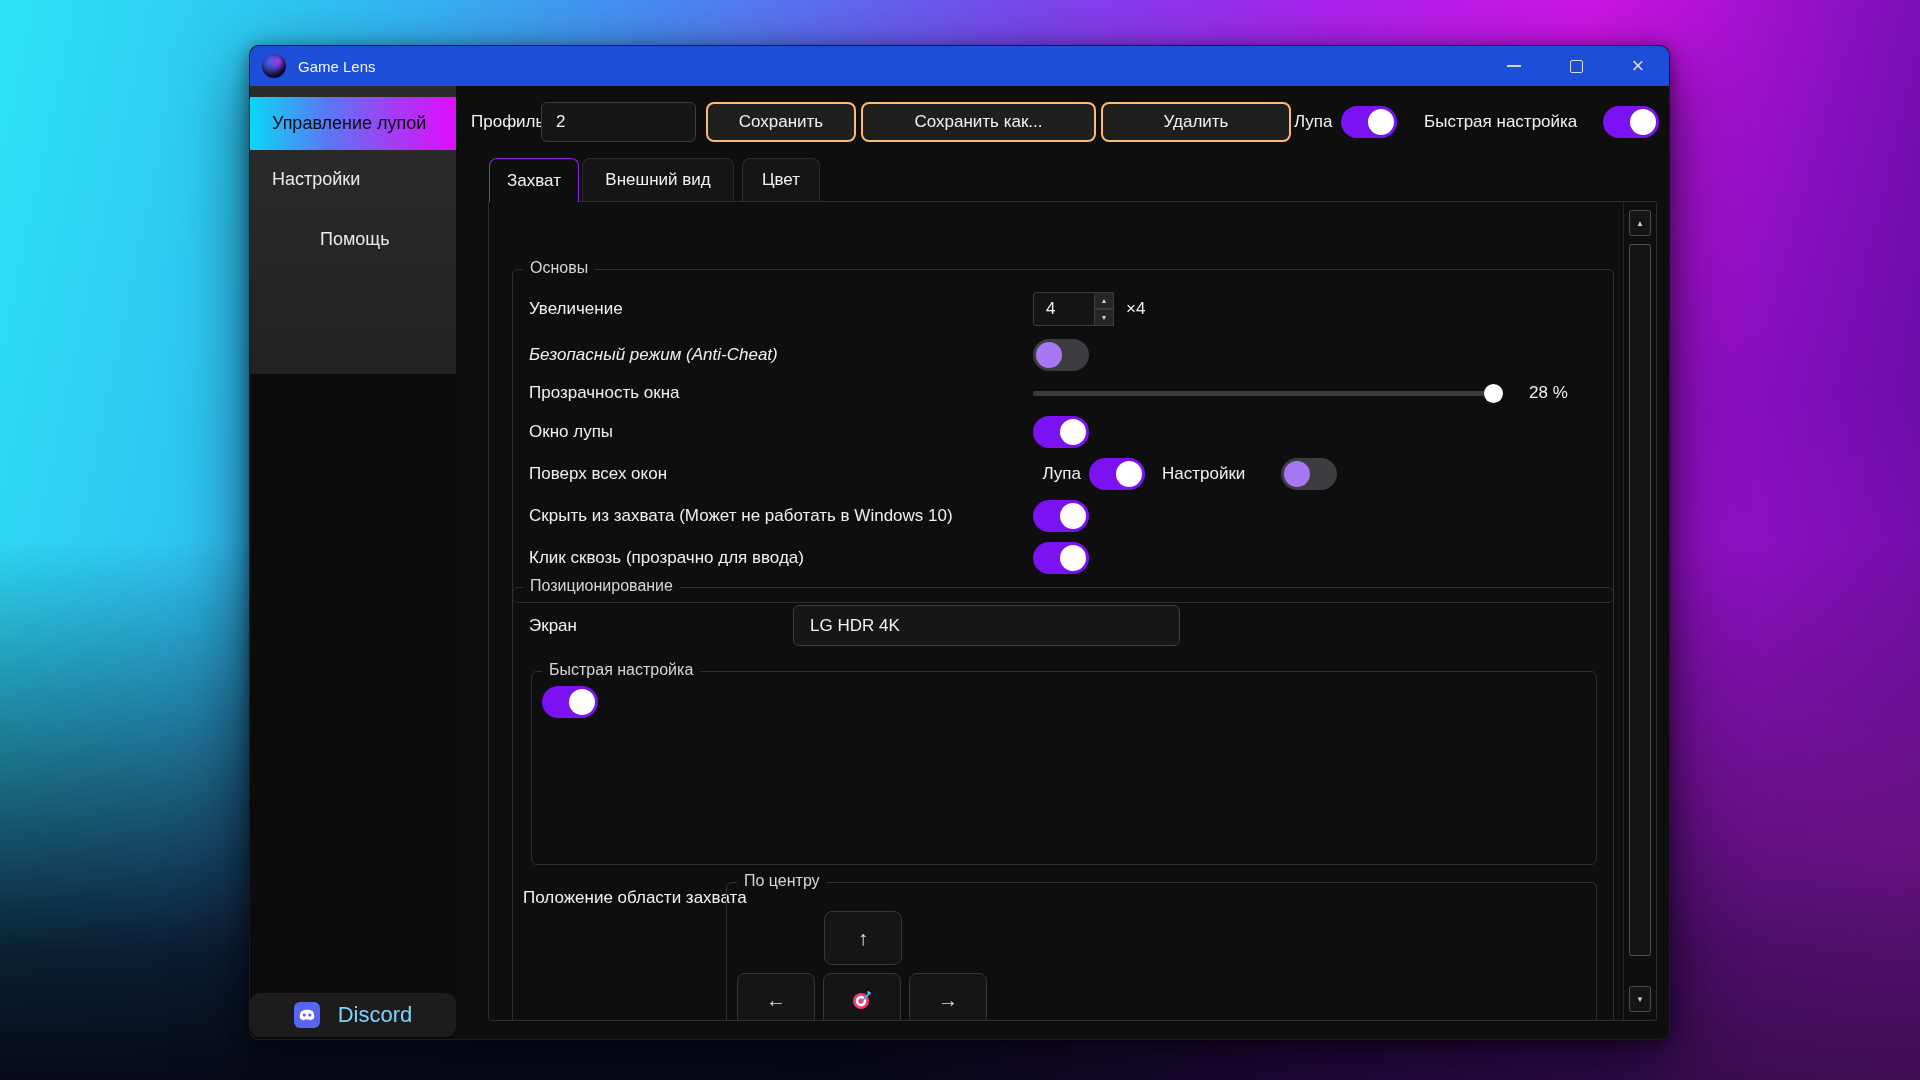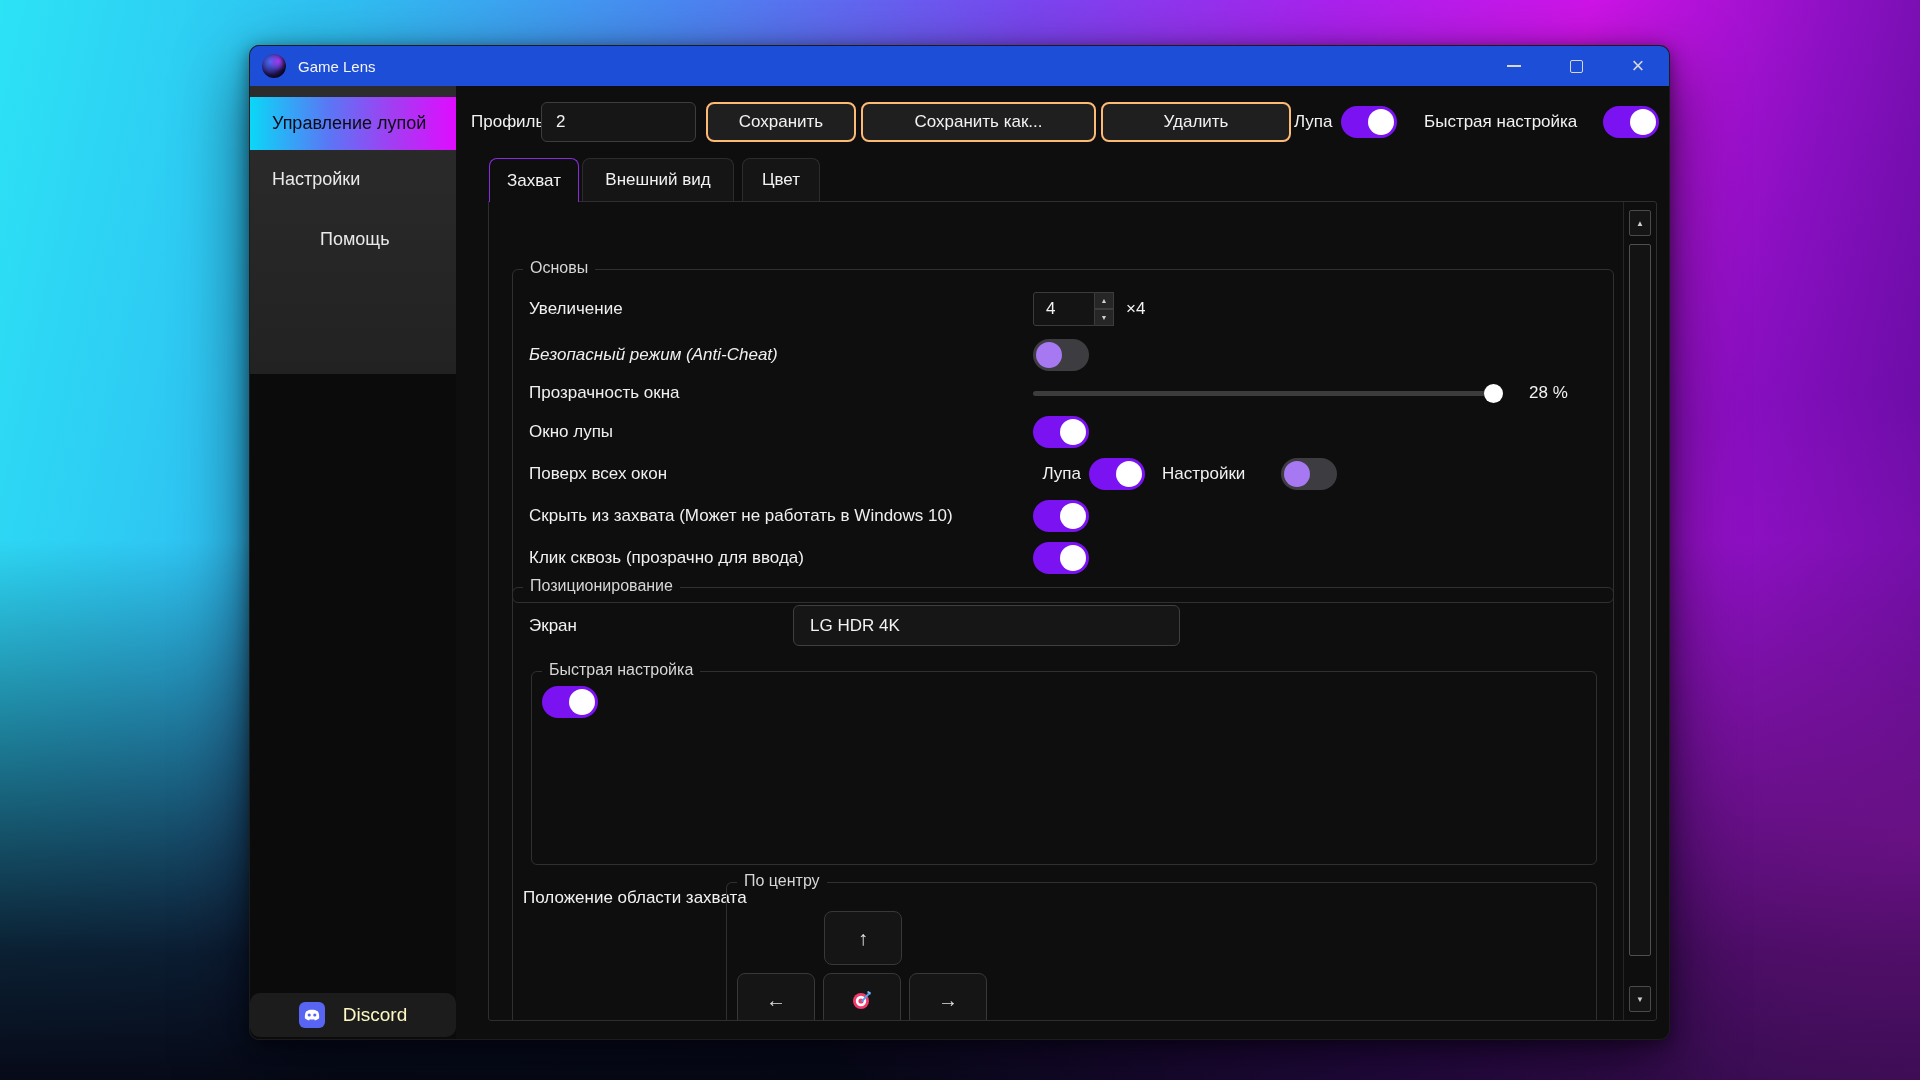--- a/index.html
+++ b/index.html
@@ -33,21 +33,21 @@
   .glyph-close { font-size:22px; line-height:22px; }
 
   
   #sidebar { position:absolute; left:0; top:40px; width:206px; bottom:0; background:#0b0b0b; border-bottom-left-radius:10px; }
   #sidebar-panel { position:absolute; left:0; top:0; width:100%; height:288px; background:linear-gradient(to bottom,#2c2c2c,#222222); }
   .side-item { position:absolute; left:0; width:100%; height:53px; display:flex; align-items:center; padding-left:22px; font-size:18px; color:#e9e9e9; cursor:pointer; }
   #side-item-0 { top:11px; background:linear-gradient(90deg,#0bd7f7 0%, #5a77f5 38%, #a43cf2 70%, #e00cff 100%); color:#0b0b14; }
   #side-item-1 { top:67px; }
   #side-item-2 { top:127px;margin-left:48px; }
   #discord-btn { position:absolute; left:0; right:0; bottom:2px; height:44px; background:#1c1c1c; border-radius:10px;
-    display:flex; align-items:center; justify-content:center; gap:18px; font-size:19px; color:#fef9c3; cursor:pointer; }
+    display:flex; align-items:center; justify-content:center; gap:18px; font-size:22px; color:#7dd3fc; cursor:pointer; }
 
   
   #main { position:absolute; left:206px; top:40px; right:0; bottom:0; }
 
   
   #toolbar { position:absolute; left:0; top:15px; right:0; height:42px; }
   #profile-label { position:absolute; left:15px; top:0; height:42px; display:flex; align-items:center; font-size:17px; }
   #profile-input { position:absolute; left:85px; top:1px; width:155px; height:40px; background:#161616;
     border:1px solid #3d3d3d; border-radius:6px; color:#f2f2f2; font-size:17px; padding-left:14px;
     font-family:"Liberation Sans", sans-serif; outline:none; }

